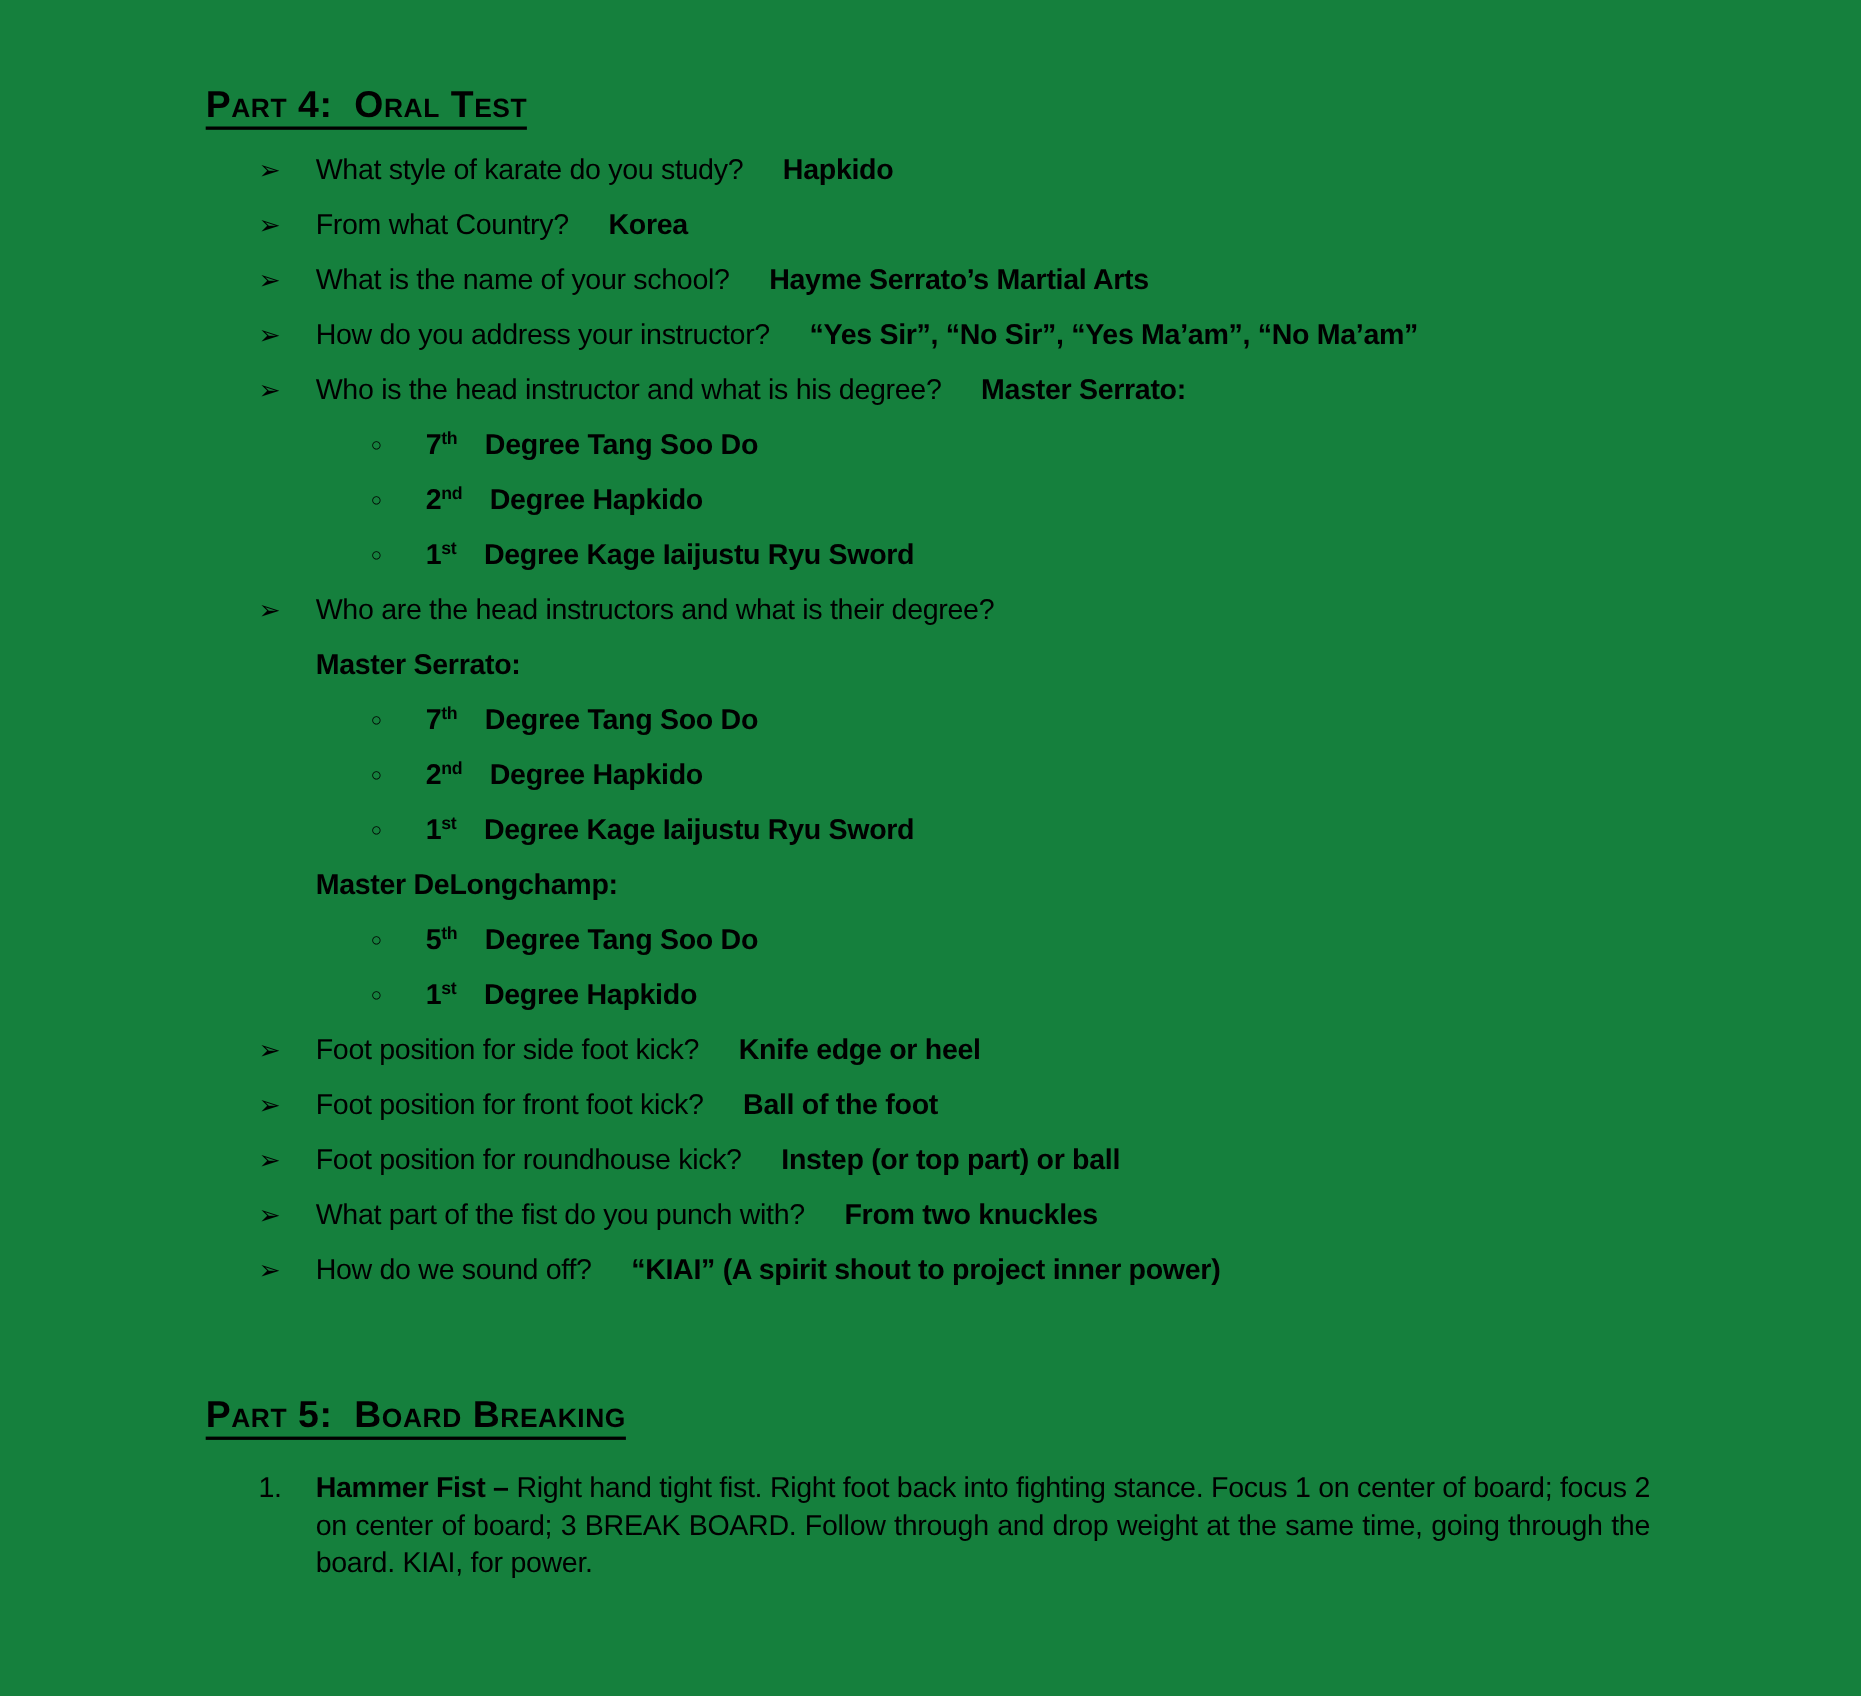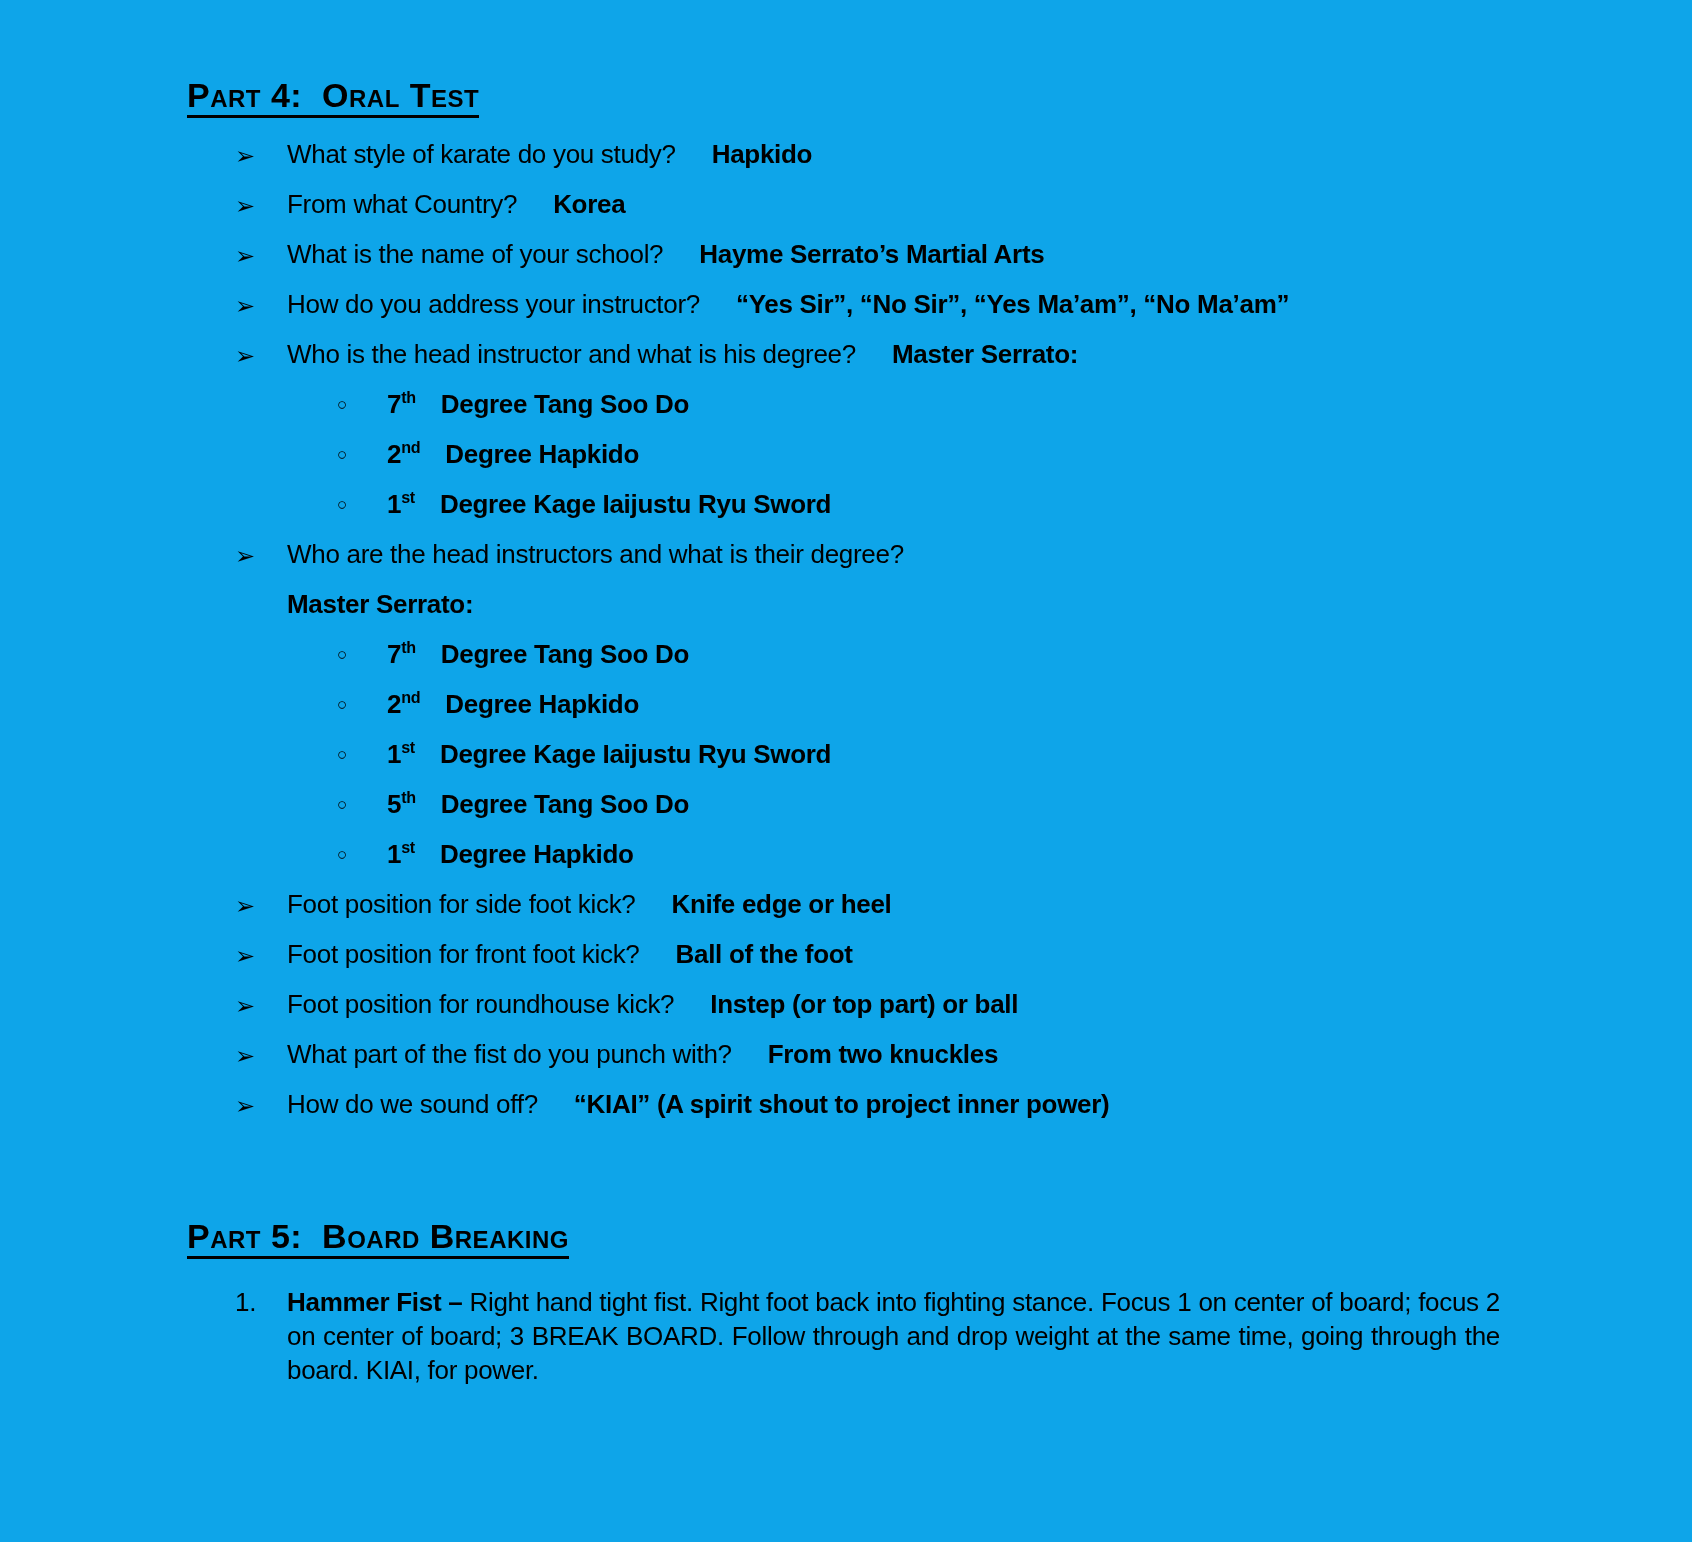--- a/index.html
+++ b/index.html
@@ -1,20 +1,20 @@
 <!DOCTYPE html>
 <html><head>
 <meta charset="utf-8">
 <style>
   html, body { margin: 0; padding: 0; background: #ffffff; }
   .page {
     position: relative;
     width: 1692px;
     height: 1542px;
-    background: #0ea5e9;
+    background: #15803d;
     color: #000000;
     font-family: "Liberation Sans", sans-serif;
     letter-spacing: -0.3px;
     overflow: hidden;
   }
   .content {
     padding: 76px 192px 0 187px; 
   }
   .part-title {
     display: inline-block;
@@ -152,20 +152,21 @@
       </div>
       <div class="sub-item">
         <span class="circle-bullet">○</span>
         <span class="deg-num"><span>2</span><sup>nd</sup><span class="deg-text">Degree Hapkido</span></span>
       </div>
       <div class="sub-item">
         <span class="circle-bullet">○</span>
         <span class="deg-num"><span>1</span><sup>st</sup><span class="deg-text">Degree Kage Iaijustu Ryu Sword</span></span>
       </div>
 
+      <div class="group-label">Master DeLongchamp:</div>
 
       <div class="sub-item">
         <span class="circle-bullet">○</span>
         <span class="deg-num"><span>5</span><sup>th</sup><span class="deg-text">Degree Tang Soo Do</span></span>
       </div>
       <div class="sub-item">
         <span class="circle-bullet">○</span>
         <span class="deg-num"><span>1</span><sup>st</sup><span class="deg-text">Degree Hapkido</span></span>
       </div>
 

